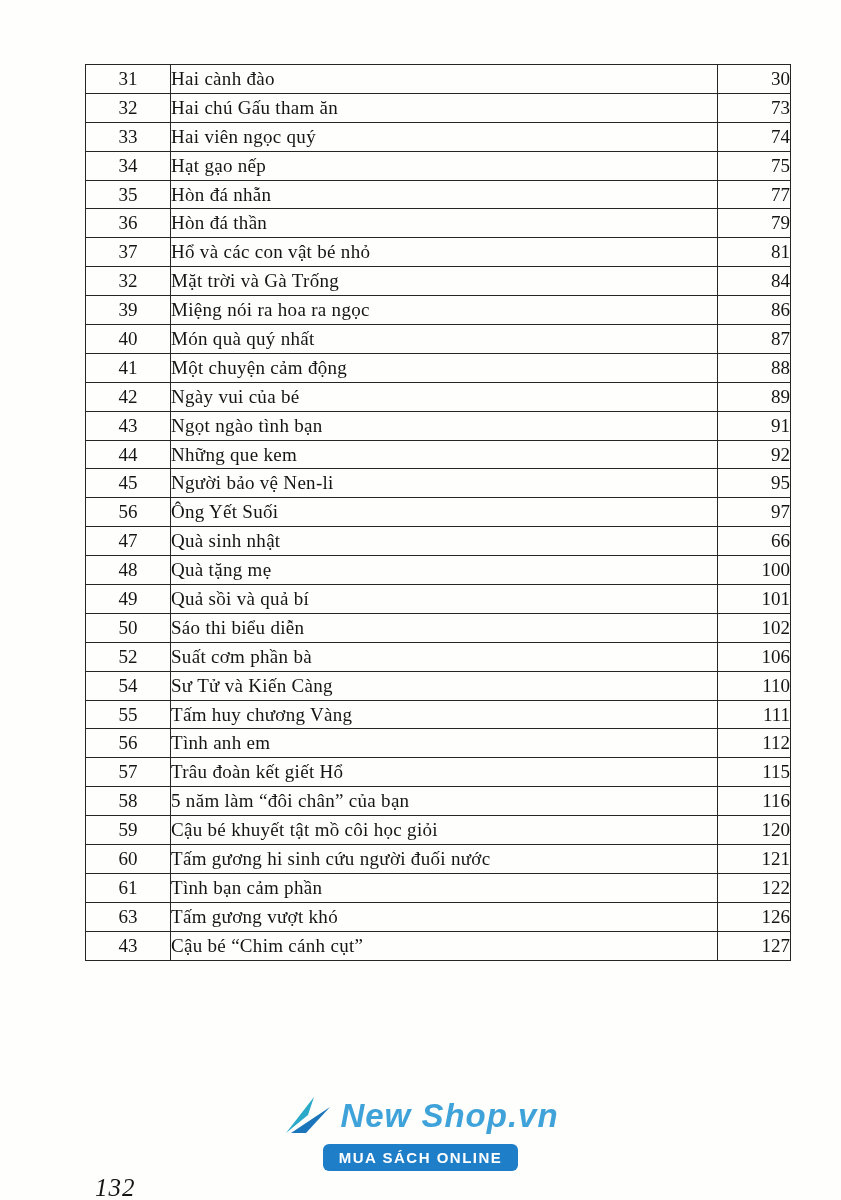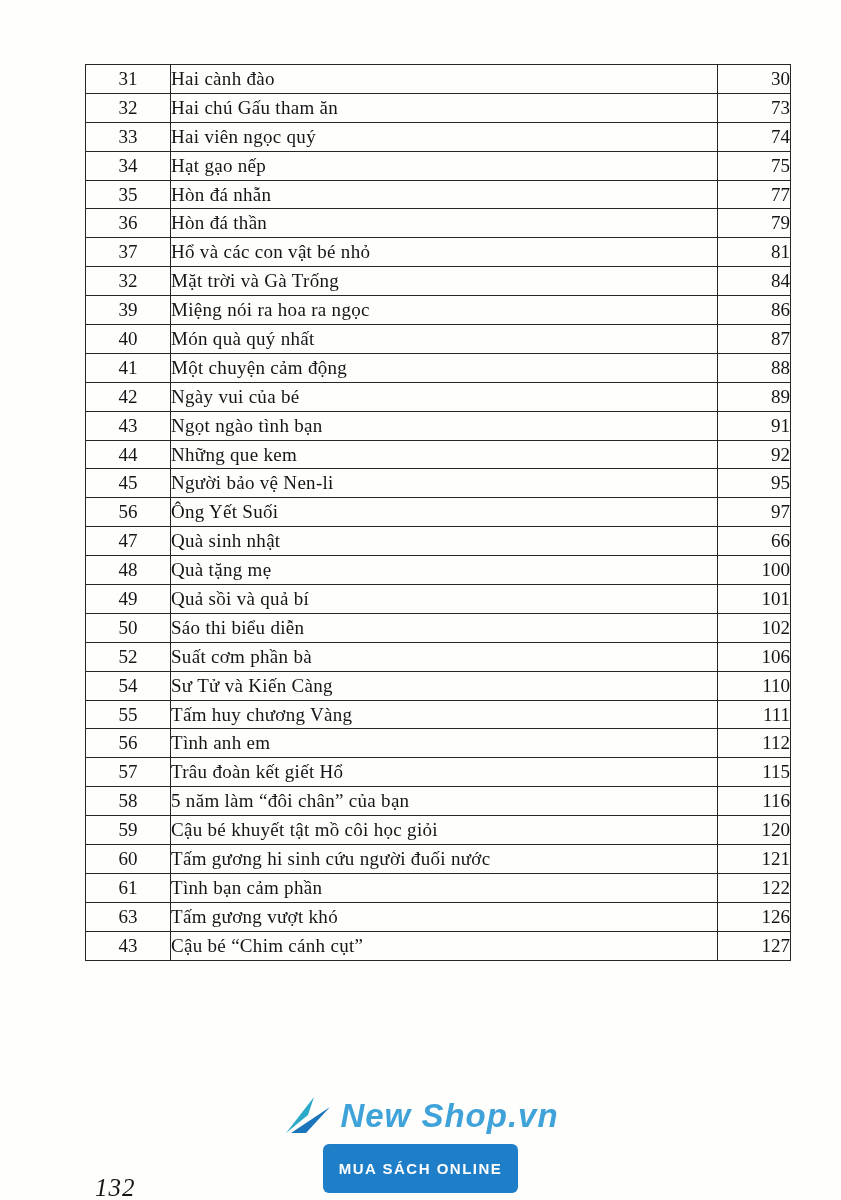--- a/index.html
+++ b/index.html
@@ -47,21 +47,21 @@
     color:var(--brand,#3fa3da);
     letter-spacing:1px;
   }
   .banner{
     font-family:"Liberation Sans", sans-serif;
     font-weight:bold;
     font-size:15px;
     letter-spacing:1.5px;
     color:#ffffff;
     background:var(--banner,#1e7ec8);
-    padding:16px 16px;
+    padding:5px 16px;
     border-radius:6px;
   }
   .folio{
     position:absolute;
     left:95px;top:1174px;
     font-size:25px;
     letter-spacing:1px;
     font-style:italic;
   }
 </style>

